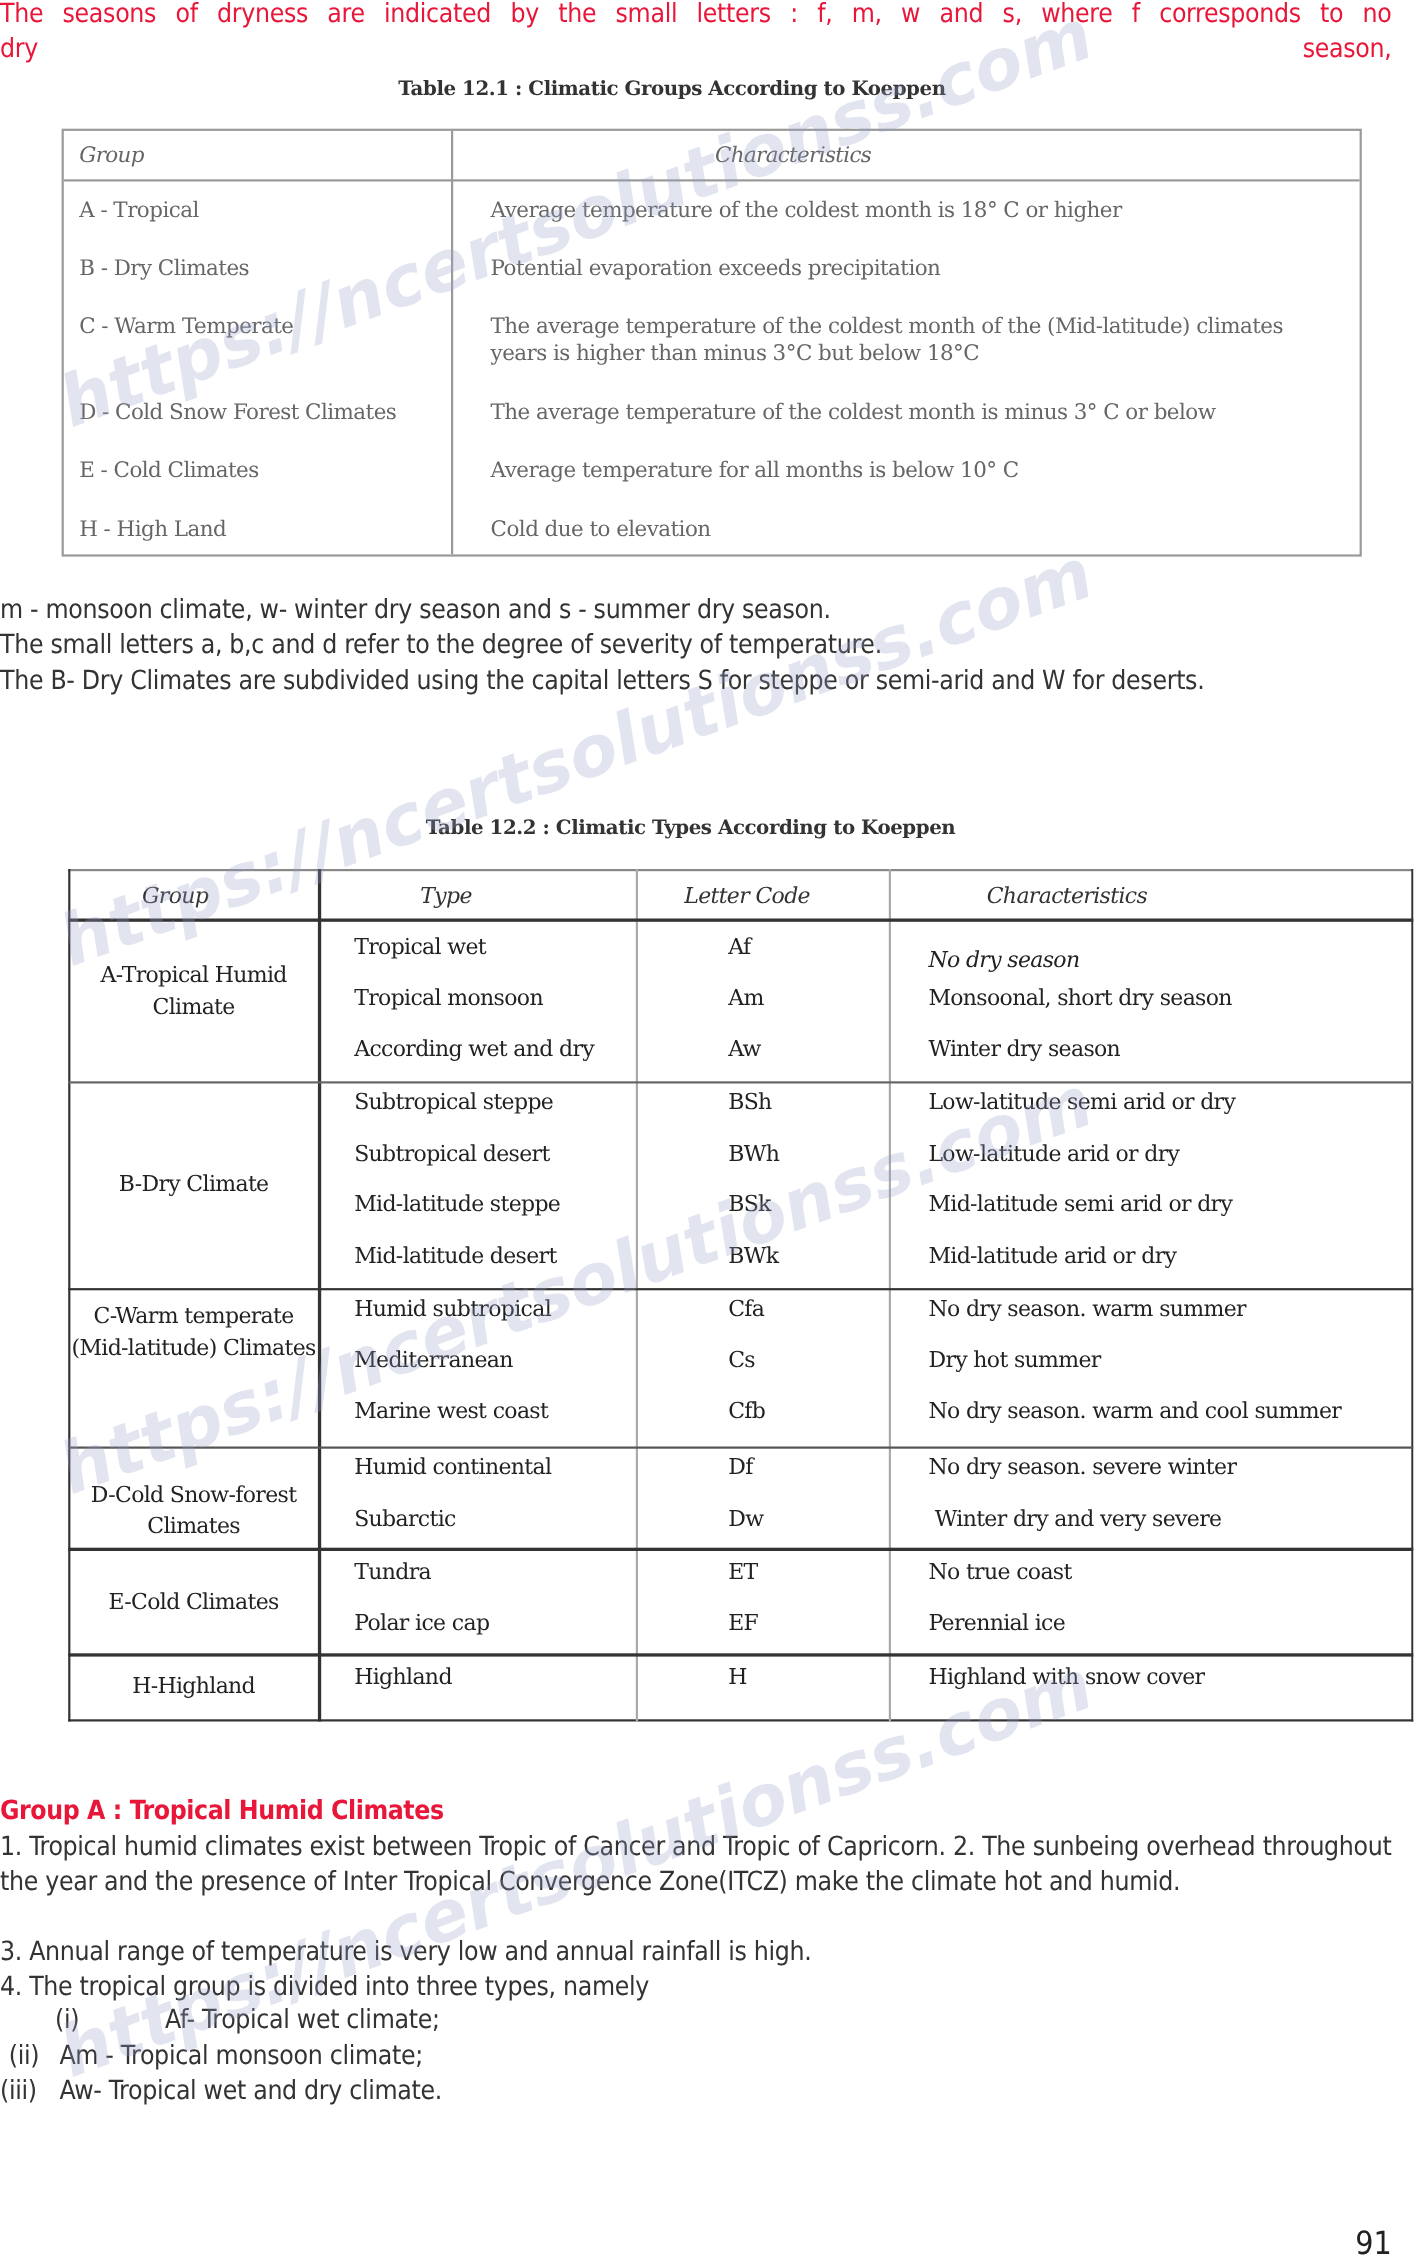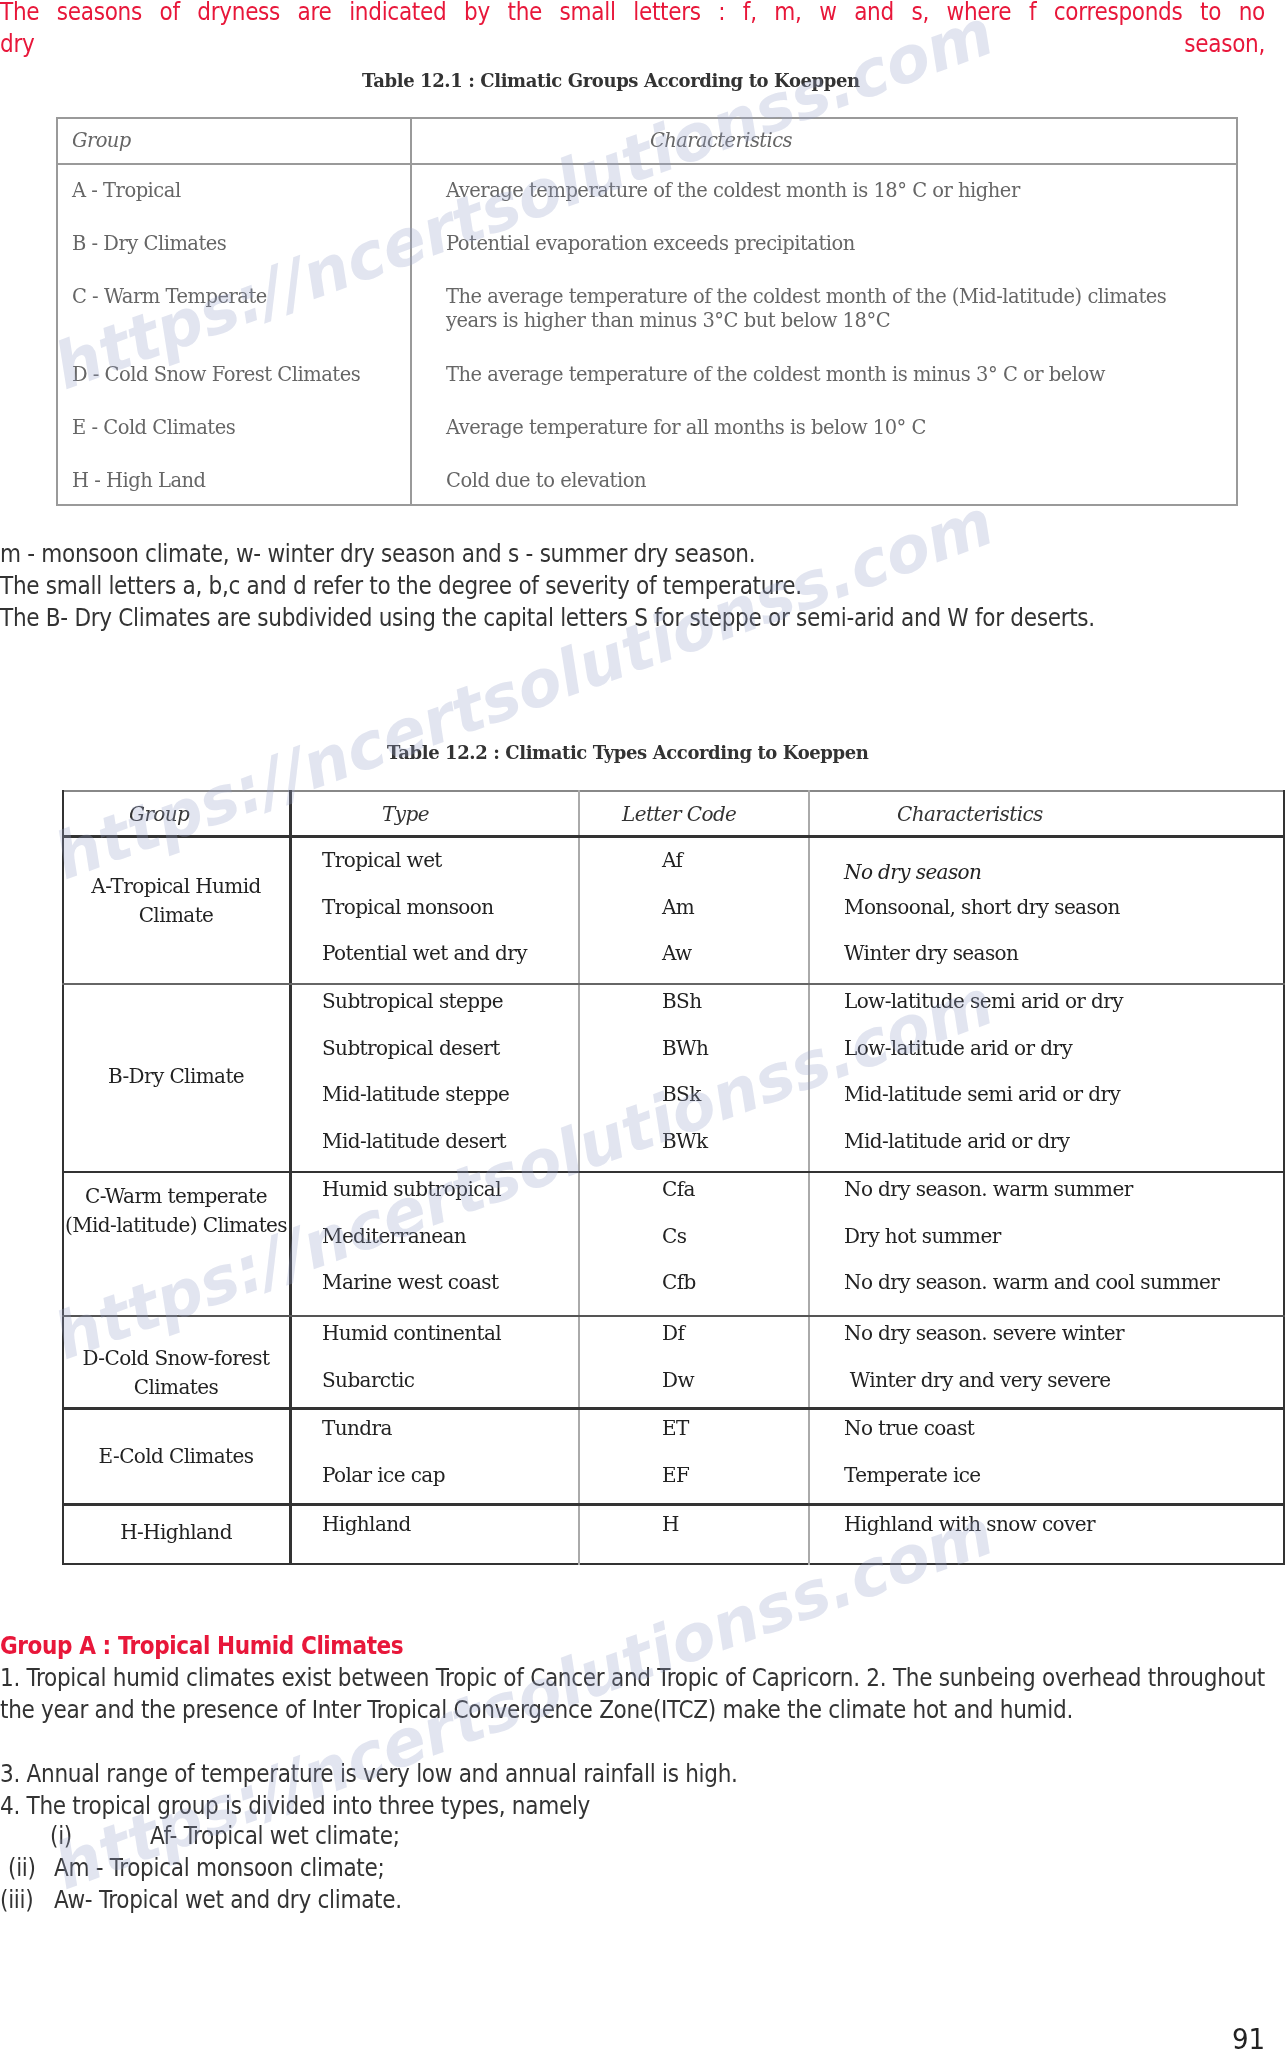--- a/index.html
+++ b/index.html
@@ -128,21 +128,21 @@
   <div class="txt hdr" style="left:560px; top:12px;">Letter Code</div>
   <div class="txt hdr" style="left:835px; top:12px;">Characteristics</div>
 
   <div class="txt grp" style="top:82px;">A-Tropical Humid Climate</div>
   <div class="txt type" style="top:58px;">Tropical wet</div>
   <div class="txt code" style="top:58px;">Af</div>
   <div class="txt chr" style="top:70px;font-style:italic;">No dry season</div>
   <div class="txt type" style="top:105px;text-align:center;">Tropical monsoon</div>
   <div class="txt code" style="top:105px;">Am</div>
   <div class="txt chr" style="top:105px;">Monsoonal, short dry season</div>
-  <div class="txt type" style="top:151px;">Potential wet and dry</div>
+  <div class="txt type" style="top:151px;">According wet and dry</div>
   <div class="txt code" style="top:151px;">Aw</div>
   <div class="txt chr" style="top:151px;">Winter dry season</div>
 
   <div class="txt grp" style="top:272px;">B-Dry Climate</div>
   <div class="txt type" style="top:199px;">Subtropical steppe</div>
   <div class="txt code" style="top:199px;">BSh</div>
   <div class="txt chr" style="top:199px;">Low-latitude semi arid or dry</div>
   <div class="txt type" style="top:246px;">Subtropical desert</div>
   <div class="txt code" style="top:246px;">BWh</div>
   <div class="txt chr" style="top:246px;">Low-latitude arid or dry</div>
@@ -171,21 +171,21 @@
   <div class="txt type" style="top:578px;">Subarctic</div>
   <div class="txt code" style="top:578px;">Dw</div>
   <div class="txt chr" style="top:578px; white-space:pre;"> Winter dry and very severe</div>
 
   <div class="txt grp" style="top:652px;">E-Cold Climates</div>
   <div class="txt type" style="top:626px;">Tundra</div>
   <div class="txt code" style="top:626px;">ET</div>
   <div class="txt chr" style="top:626px;">No true coast</div>
   <div class="txt type" style="top:673px;">Polar ice cap</div>
   <div class="txt code" style="top:673px;">EF</div>
-  <div class="txt chr" style="top:673px;">Temperate ice</div>
+  <div class="txt chr" style="top:673px;">Perennial ice</div>
 
   <div class="txt grp" style="top:728px;">H-Highland</div>
   <div class="txt type" style="top:722px;">Highland</div>
   <div class="txt code" style="top:722px;">H</div>
   <div class="txt chr" style="top:722px;">Highland with snow cover</div>
 </div>
 
 <div class="red-heading sans-text">Group A : Tropical Humid Climates</div>
 <div class="para sans-text" style="top:1662px;">1. Tropical humid climates exist between Tropic of Cancer and Tropic of Capricorn. 2. The sunbeing overhead throughout the year and the presence of Inter Tropical Convergence Zone(ITCZ) make the climate hot and humid.</div>
 <div class="para sans-text" style="top:1758px;">3. Annual range of temperature is very low and annual rainfall is high.</div>

